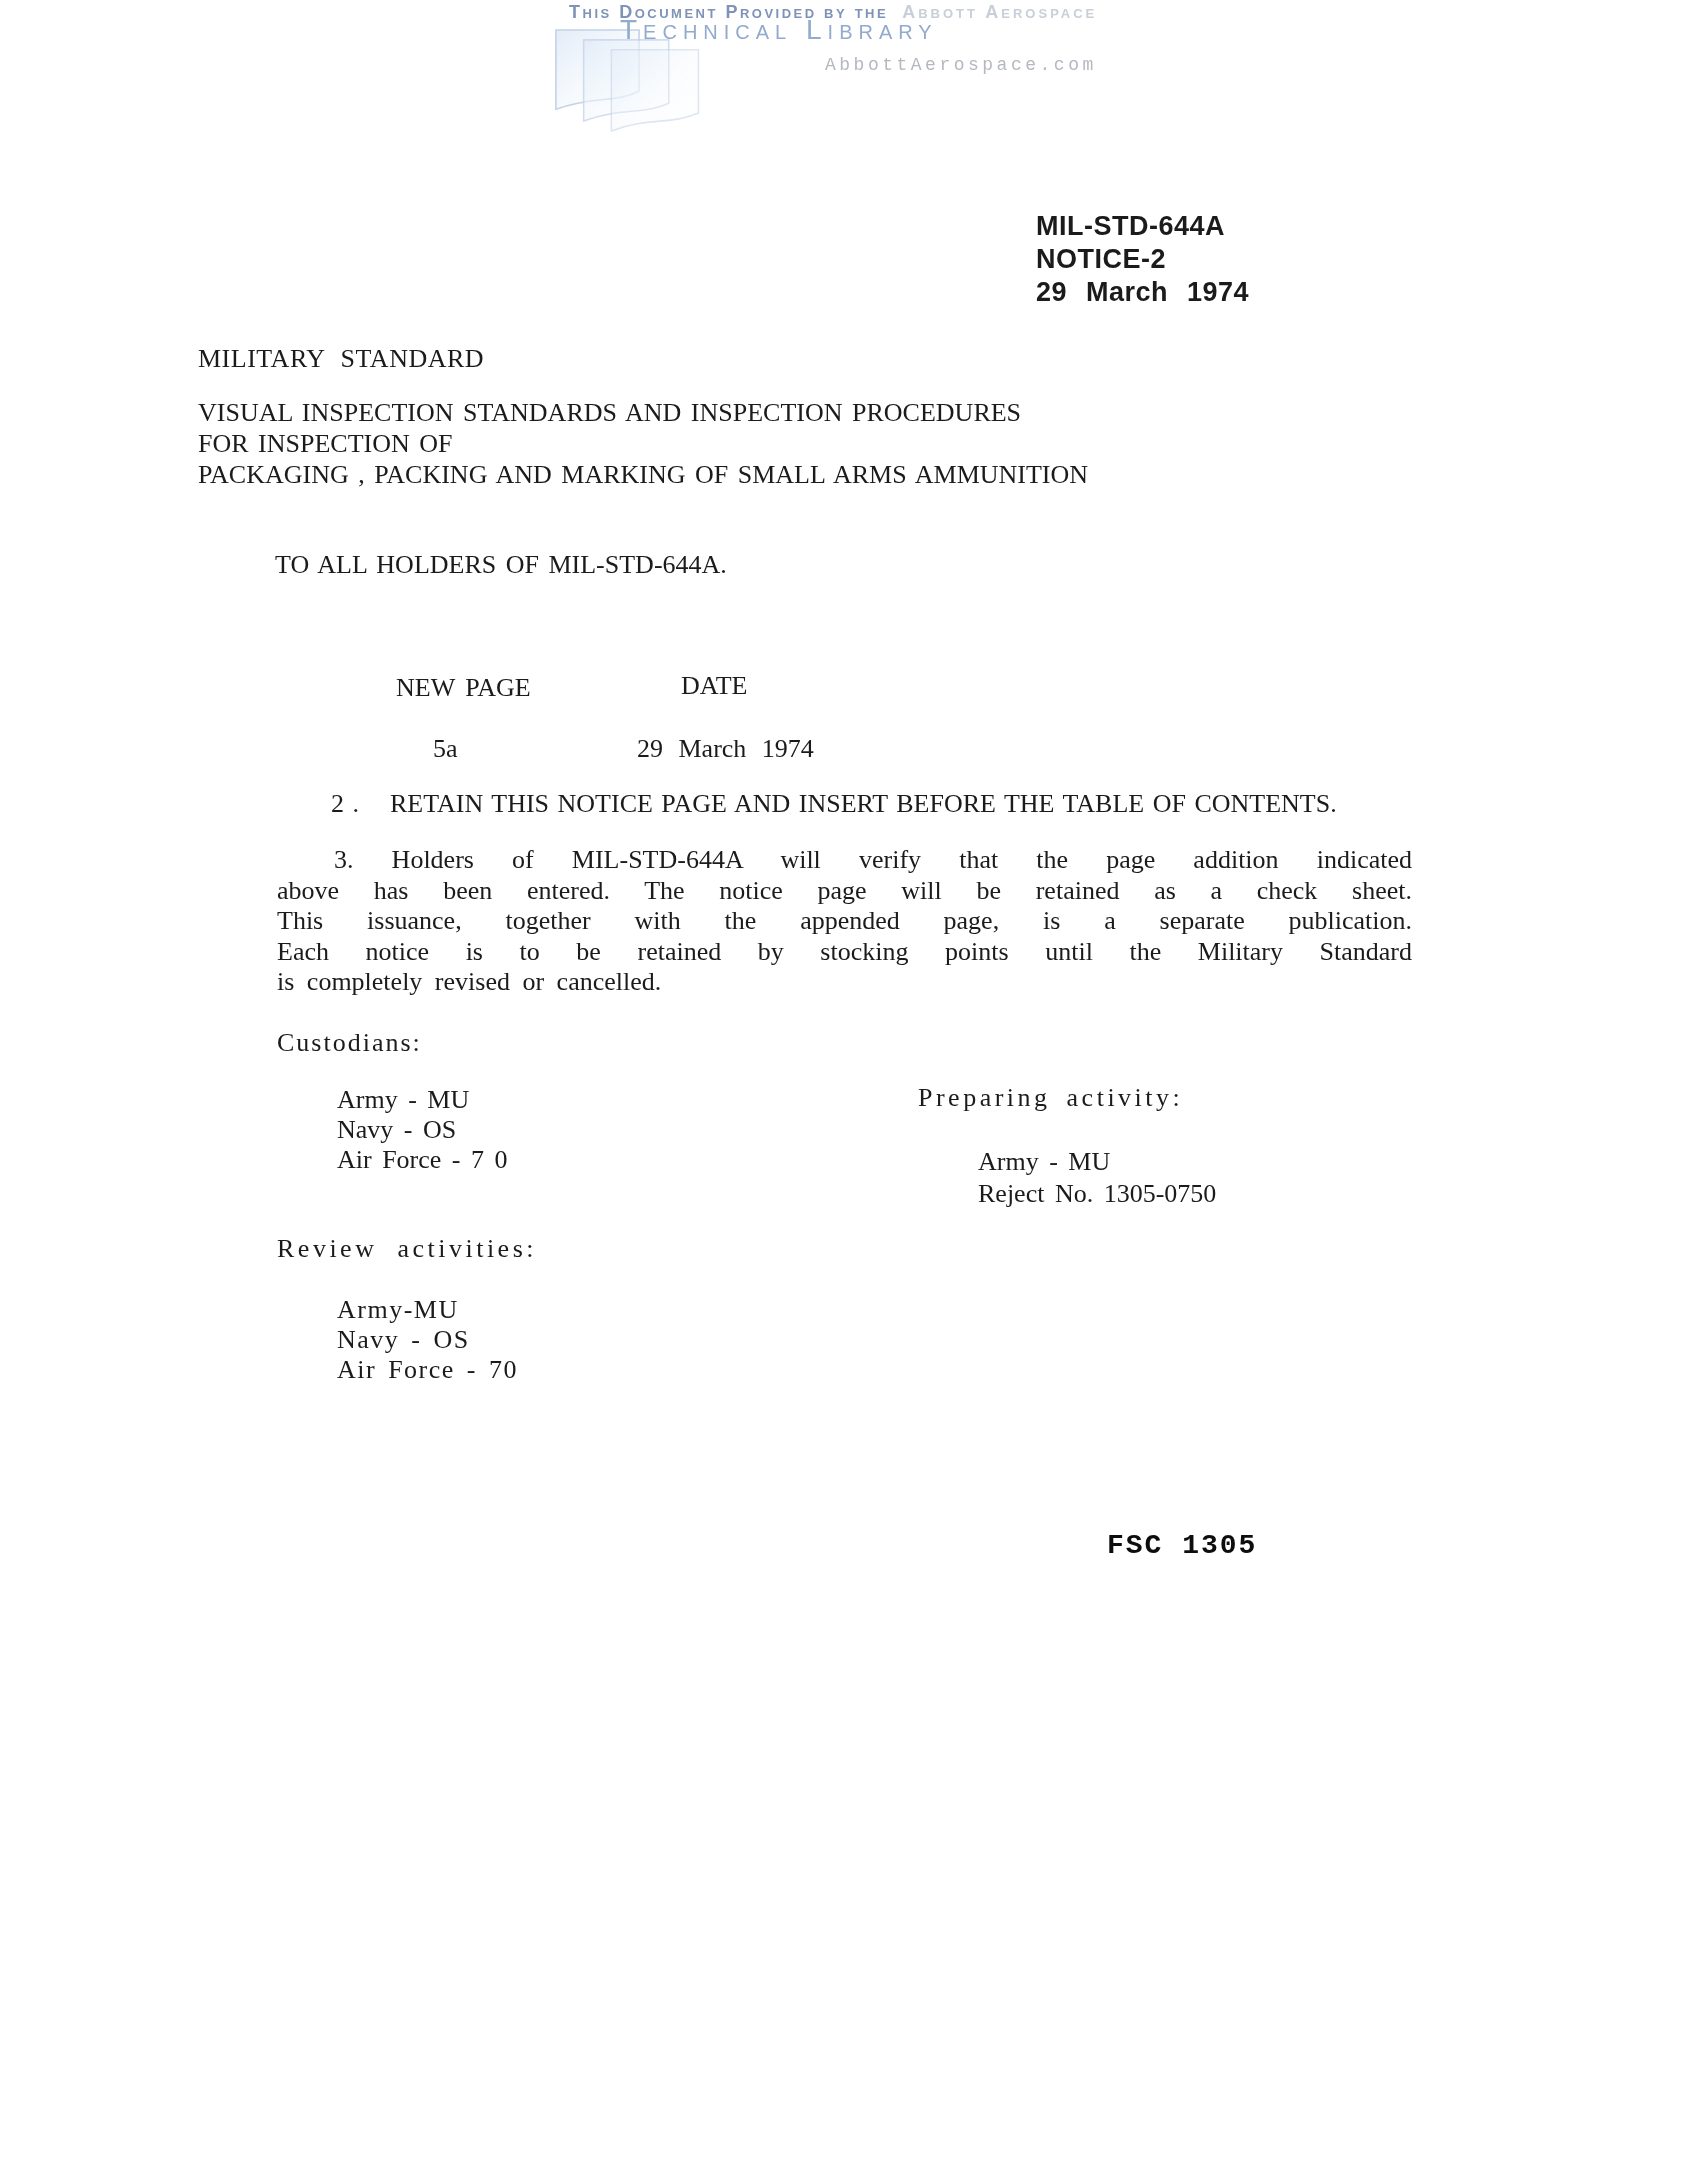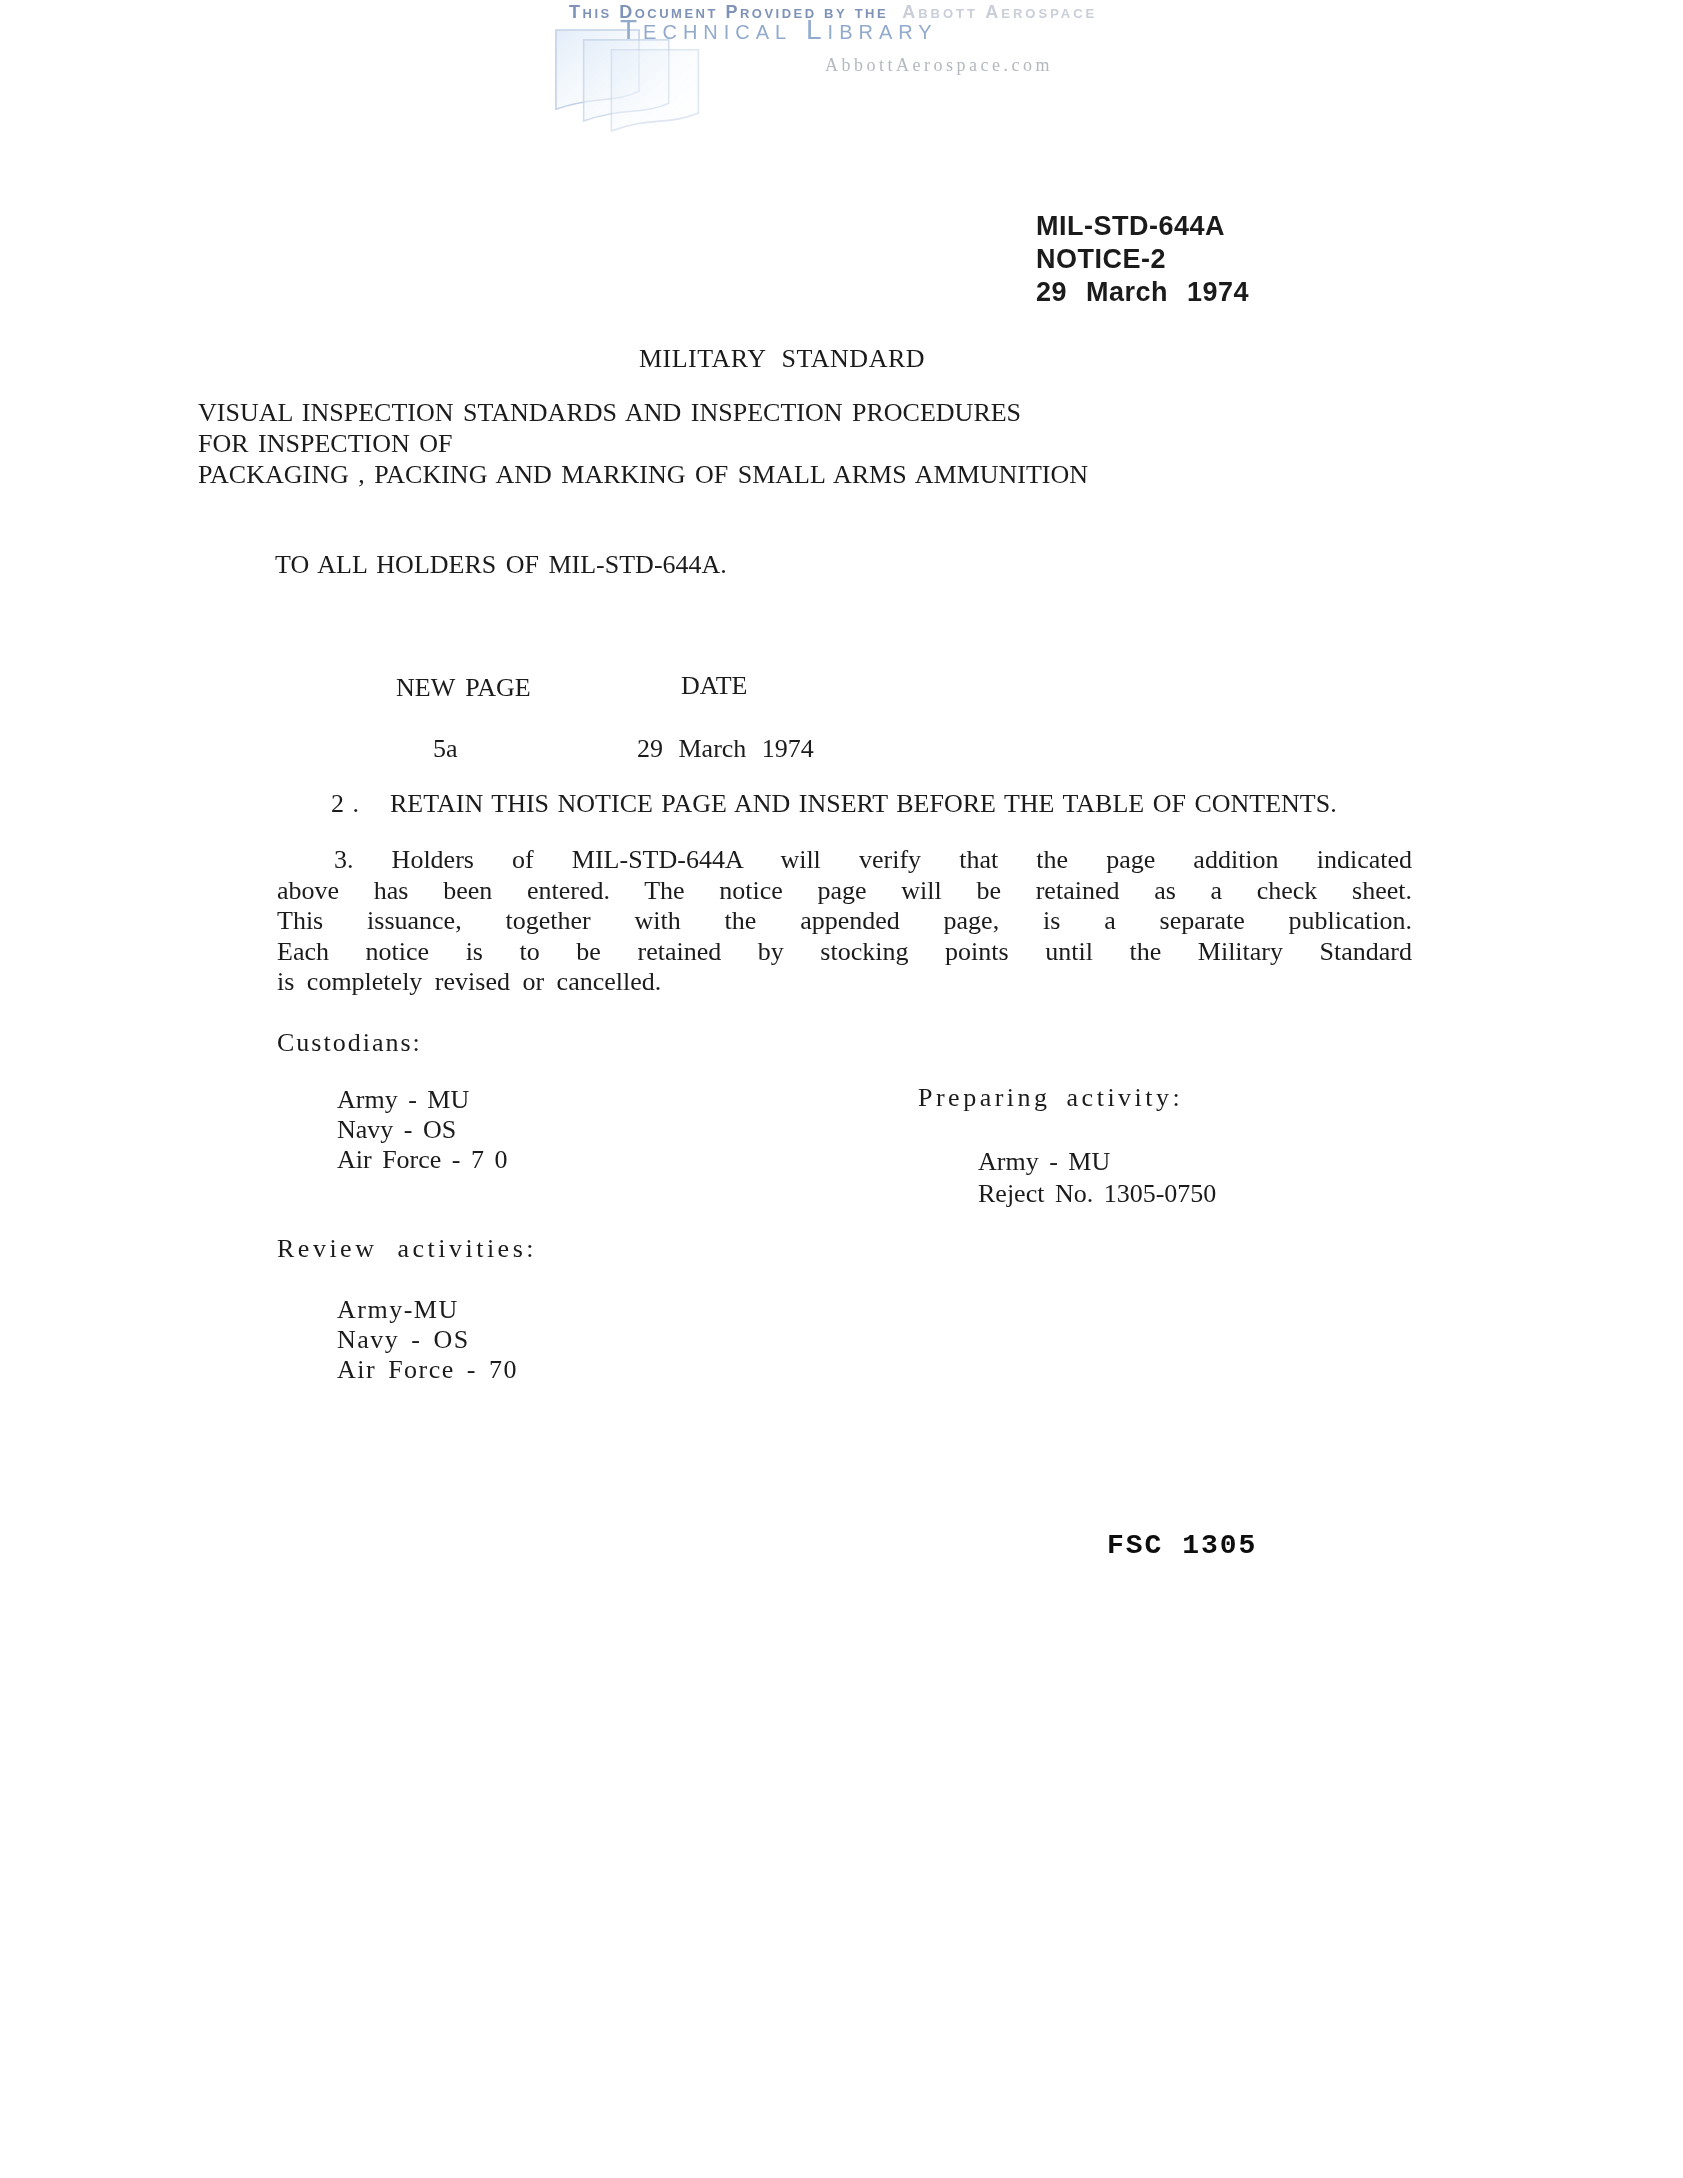--- a/index.html
+++ b/index.html
@@ -32,41 +32,40 @@
   .wm-title {
     left: 620px; top: 14px;
     font-family: "Liberation Sans", sans-serif;
     font-variant: small-caps;
     font-size: 28px;
     letter-spacing: 6px;
     color: #92aacd;
   }
   .wm-site {
     left: 825px; top: 55px;
-    font-family: Liberation Serif, serif;
+    font-family: Liberation Mono, monospace;
     font-size: 18px;
     letter-spacing: 3.5px;
     color: #b4b8bf;
   }
 
   
   .doc-header {
     left: 1036px; top: 210px;
     font-family: "Liberation Sans", sans-serif;
     font-weight: bold;
     font-size: 27px;
     line-height: 33px;
     letter-spacing: 0.5px;
   }
   .doc-header .date-line { word-spacing: 11px; }
 
   
   .kicker {
     left: 198px; top: 344px; width: 1168px;
-    text-align: center;
     font-size: 26px;
     word-spacing: 9px;
     letter-spacing: 0.5px;
   }
   .title-block {
     left: 198px; top: 397px; width: 1168px;
     text-align: left;
     font-size: 26px;
     line-height: 31px;
     word-spacing: 3px;

